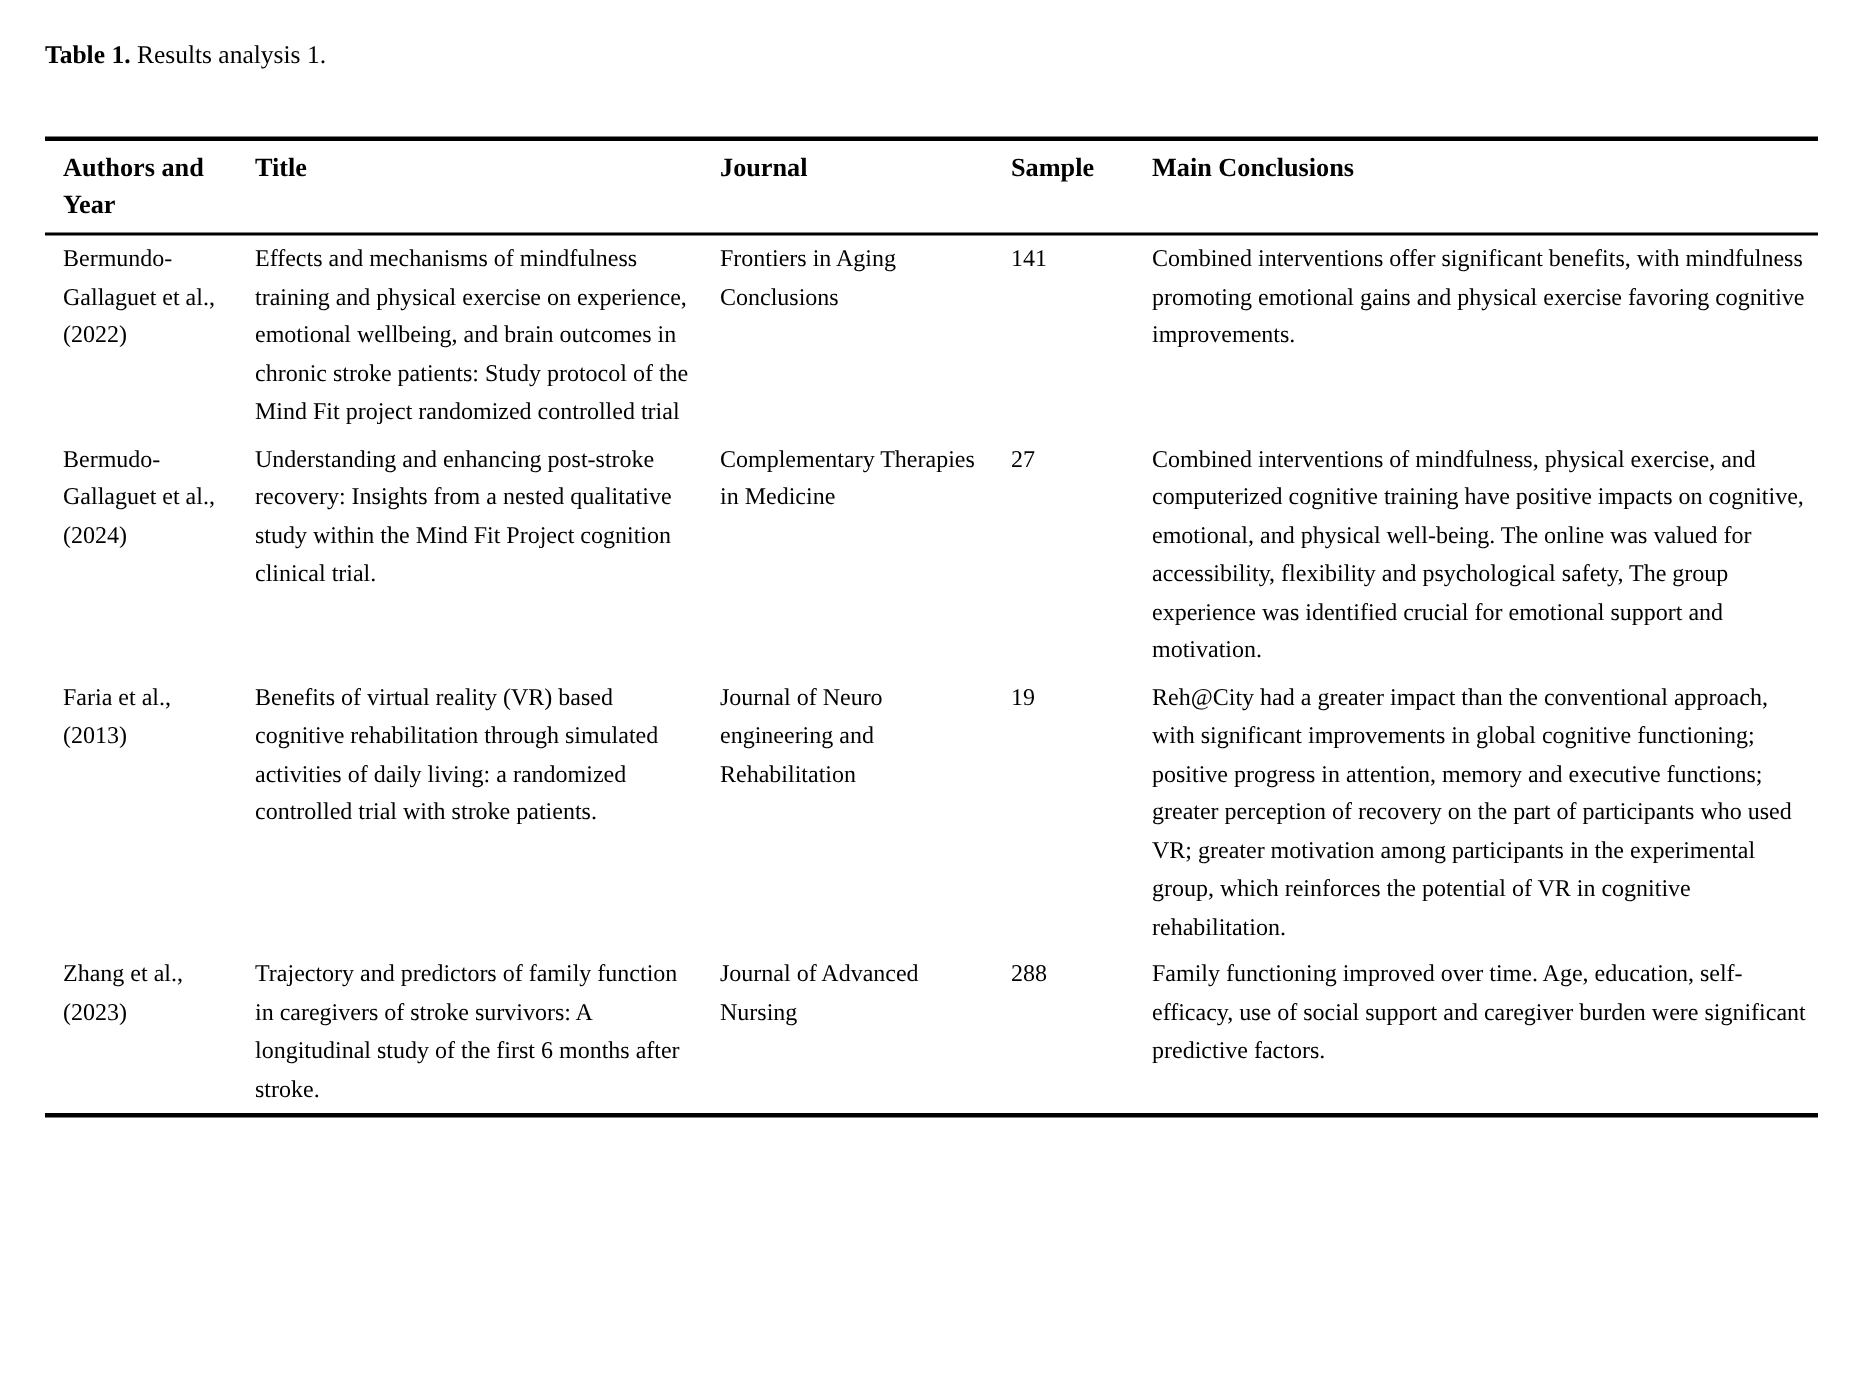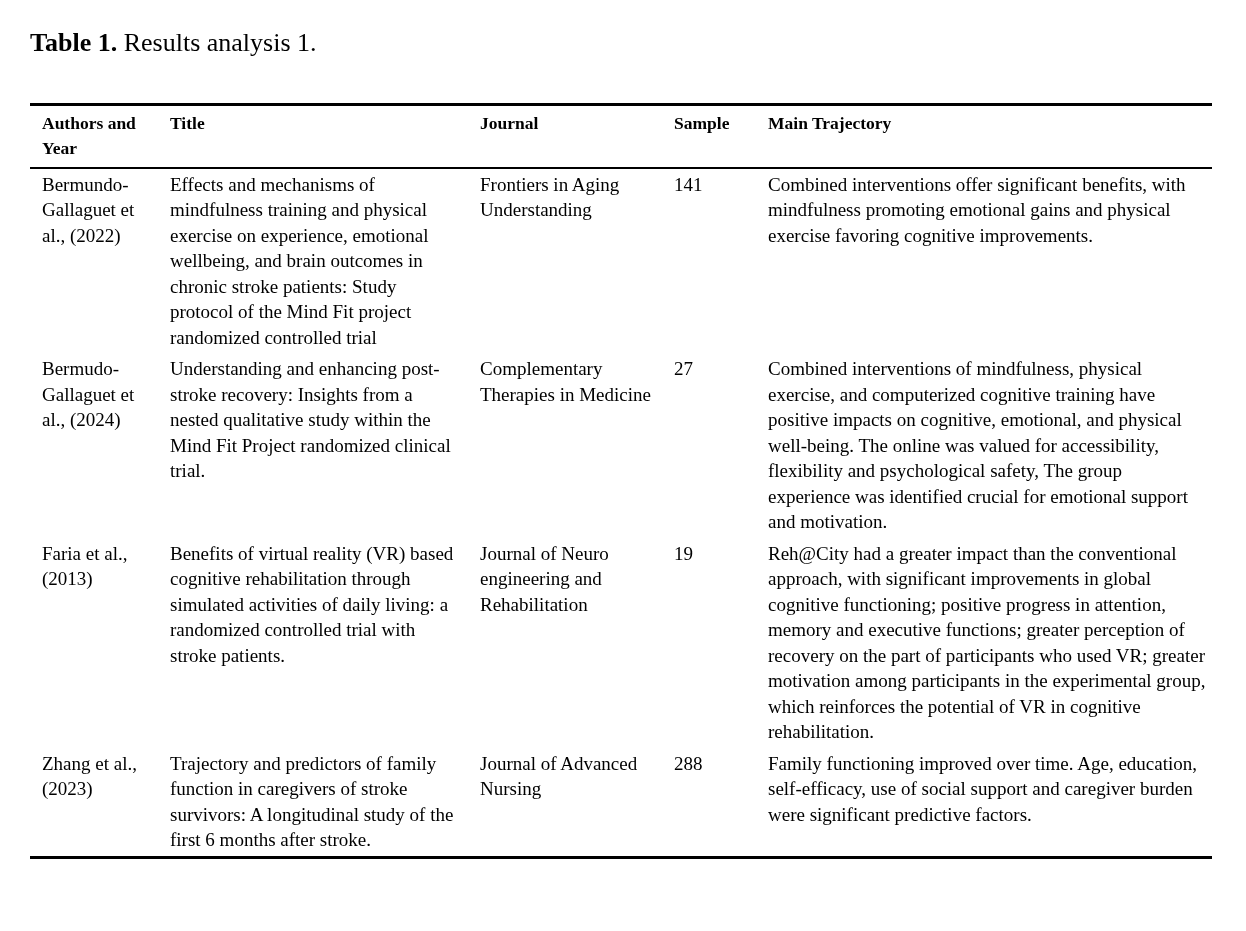--- a/index.html
+++ b/index.html
@@ -7,21 +7,21 @@
     background: #ffffff;
     width: 1246px;
     min-height: 931px;
     font-family: "Liberation Serif", "DejaVu Serif", serif;
     color: #000000;
   }
   .page {
     padding: 26px 34px 20px 30px;
   }
   .caption {
-    font-size: 26px;
+    font-size: 17px;
     line-height: 1.3;
     margin-bottom: 22px;
   }
   .caption .caption-label { font-weight: bold; }
   table.results {
     width: 1182px;
     border-collapse: collapse;
     table-layout: fixed;
     border-top: 3px solid #000;
     border-bottom: 3px solid #000;
@@ -37,21 +37,21 @@
     vertical-align: top;
     font-weight: bold;
     font-size: 17.5px;
     line-height: 25px;
     padding: 5px 16px 6px 0;
     border-bottom: 2px solid #000;
   }
   thead th:first-child, tbody td:first-child { padding-left: 12px; }
   tbody td {
     vertical-align: top;
-    font-size: 19px;
+    font-size: 16px;
     line-height: 25.5px;
     padding: 3px 18px 3px 0;
   }
   tbody td:last-child, thead th:last-child { padding-right: 4px; }
 </style>
 </head>
 <body>
 
 <div class="page">
 
@@ -64,35 +64,35 @@
       <col class="c-journal">
       <col class="c-sample">
       <col class="c-conclusions">
     </colgroup>
     <thead>
       <tr>
         <th>Authors and Year</th>
         <th>Title</th>
         <th>Journal</th>
         <th>Sample</th>
-        <th>Main Trajectory</th>
+        <th>Main Conclusions</th>
       </tr>
     </thead>
     <tbody>
   <tr>
     <td>Bermundo-Gallaguet et al., (2022)</td>
     <td>Effects and mechanisms of mindfulness training and physical exercise on experience, emotional wellbeing, and brain outcomes in chronic stroke patients: Study protocol of the Mind Fit project randomized controlled trial</td>
-    <td>Frontiers in Aging Understanding</td>
+    <td>Frontiers in Aging Conclusions</td>
     <td>141</td>
     <td>Combined interventions offer significant benefits, with mindfulness promoting emotional gains and physical exercise favoring cognitive improvements.</td>
   </tr>
 
   <tr>
     <td>Bermudo-Gallaguet et al., (2024)</td>
-    <td>Understanding and enhancing post-stroke recovery: Insights from a nested qualitative study within the Mind Fit Project randomized clinical trial.</td>
+    <td>Understanding and enhancing post-stroke recovery: Insights from a nested qualitative study within the Mind Fit Project cognition clinical trial.</td>
     <td>Complementary Therapies in Medicine</td>
     <td>27</td>
     <td>Combined interventions of mindfulness, physical exercise, and computerized cognitive training have positive impacts on cognitive, emotional, and physical well-being. The online was valued for accessibility, flexibility and psychological safety, The group experience was identified crucial for emotional support and motivation.</td>
   </tr>
 
   <tr>
     <td>Faria et al., (2013)</td>
     <td>Benefits of virtual reality (VR) based cognitive rehabilitation through simulated activities of daily living: a randomized controlled trial with stroke patients.</td>
     <td>Journal of Neuro engineering and Rehabilitation</td>
     <td>19</td>

